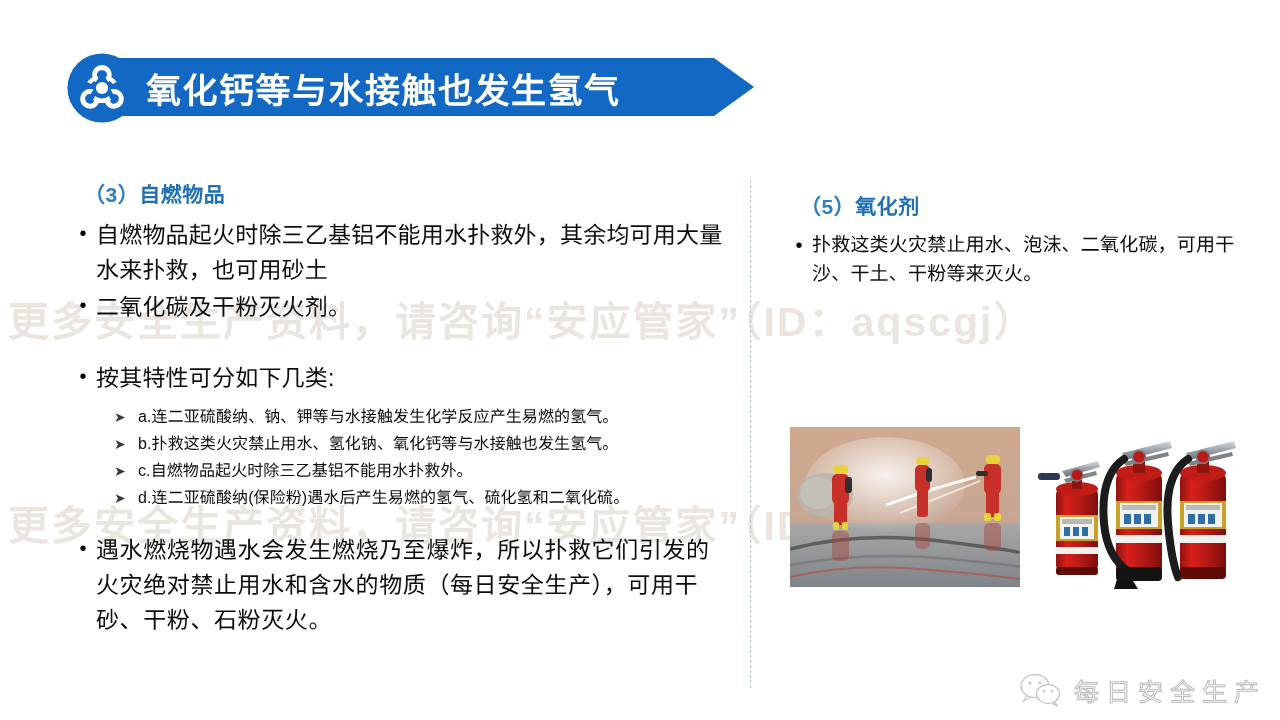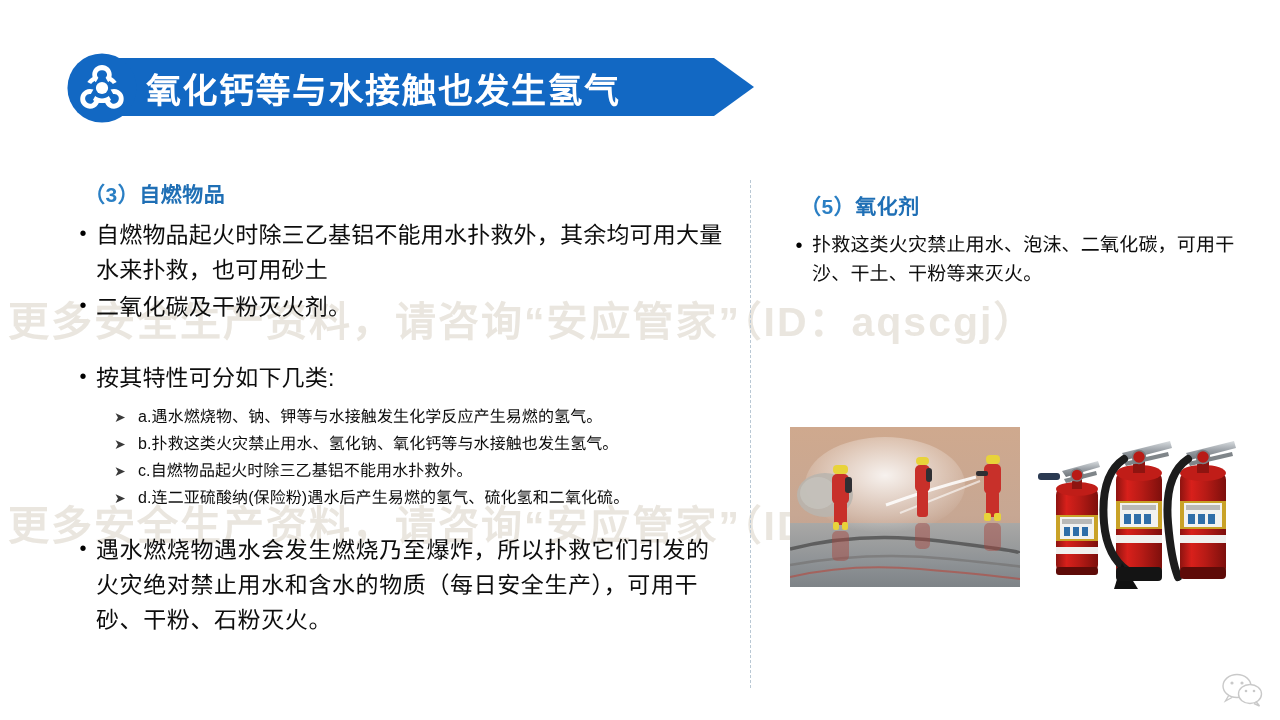--- a/index.html
+++ b/index.html
@@ -248,21 +248,21 @@
   <div>
 
     <div class="bullet-row">
       <span class="bullet-dot">•</span>
       <span class="bullet-text">按其特性可分如下几类:</span>
     </div>
 
     <div class="sub-list">
       <div class="sub-row">
         <span class="arrow-marker">➤</span>
-        <span class="sub-text">a.遇水燃烧物、钠、钾等与水接触发生化学反应产生易燃的氢气。</span>
+        <span class="sub-text">a.连二亚硫酸纳、钠、钾等与水接触发生化学反应产生易燃的氢气。</span>
       </div>
       <div class="sub-row">
         <span class="arrow-marker">➤</span>
         <span class="sub-text">b.扑救这类火灾禁止用水、氢化钠、氧化钙等与水接触也发生氢气。</span>
       </div>
       <div class="sub-row">
         <span class="arrow-marker">➤</span>
         <span class="sub-text">c.自燃物品起火时除三乙基铝不能用水扑救外。</span>
       </div>
       <div class="sub-row">
@@ -446,13 +446,14 @@
       <ellipse cx="30" cy="22" rx="11.5" ry="9.5" fill="#ffffff"></ellipse>
       <path d="M36 29.5 L39.5 34 L34 31.5"></path>
     </g>
     <g fill="#c9c9c9">
       <circle cx="12" cy="11" r="1.6"></circle>
       <circle cx="22" cy="11" r="1.6"></circle>
       <circle cx="26" cy="19" r="1.3"></circle>
       <circle cx="34" cy="19" r="1.3"></circle>
     </g>
   </svg>
+  <span class="footer-text">每日安全生产</span>
 </div>
 
 </body></html>

